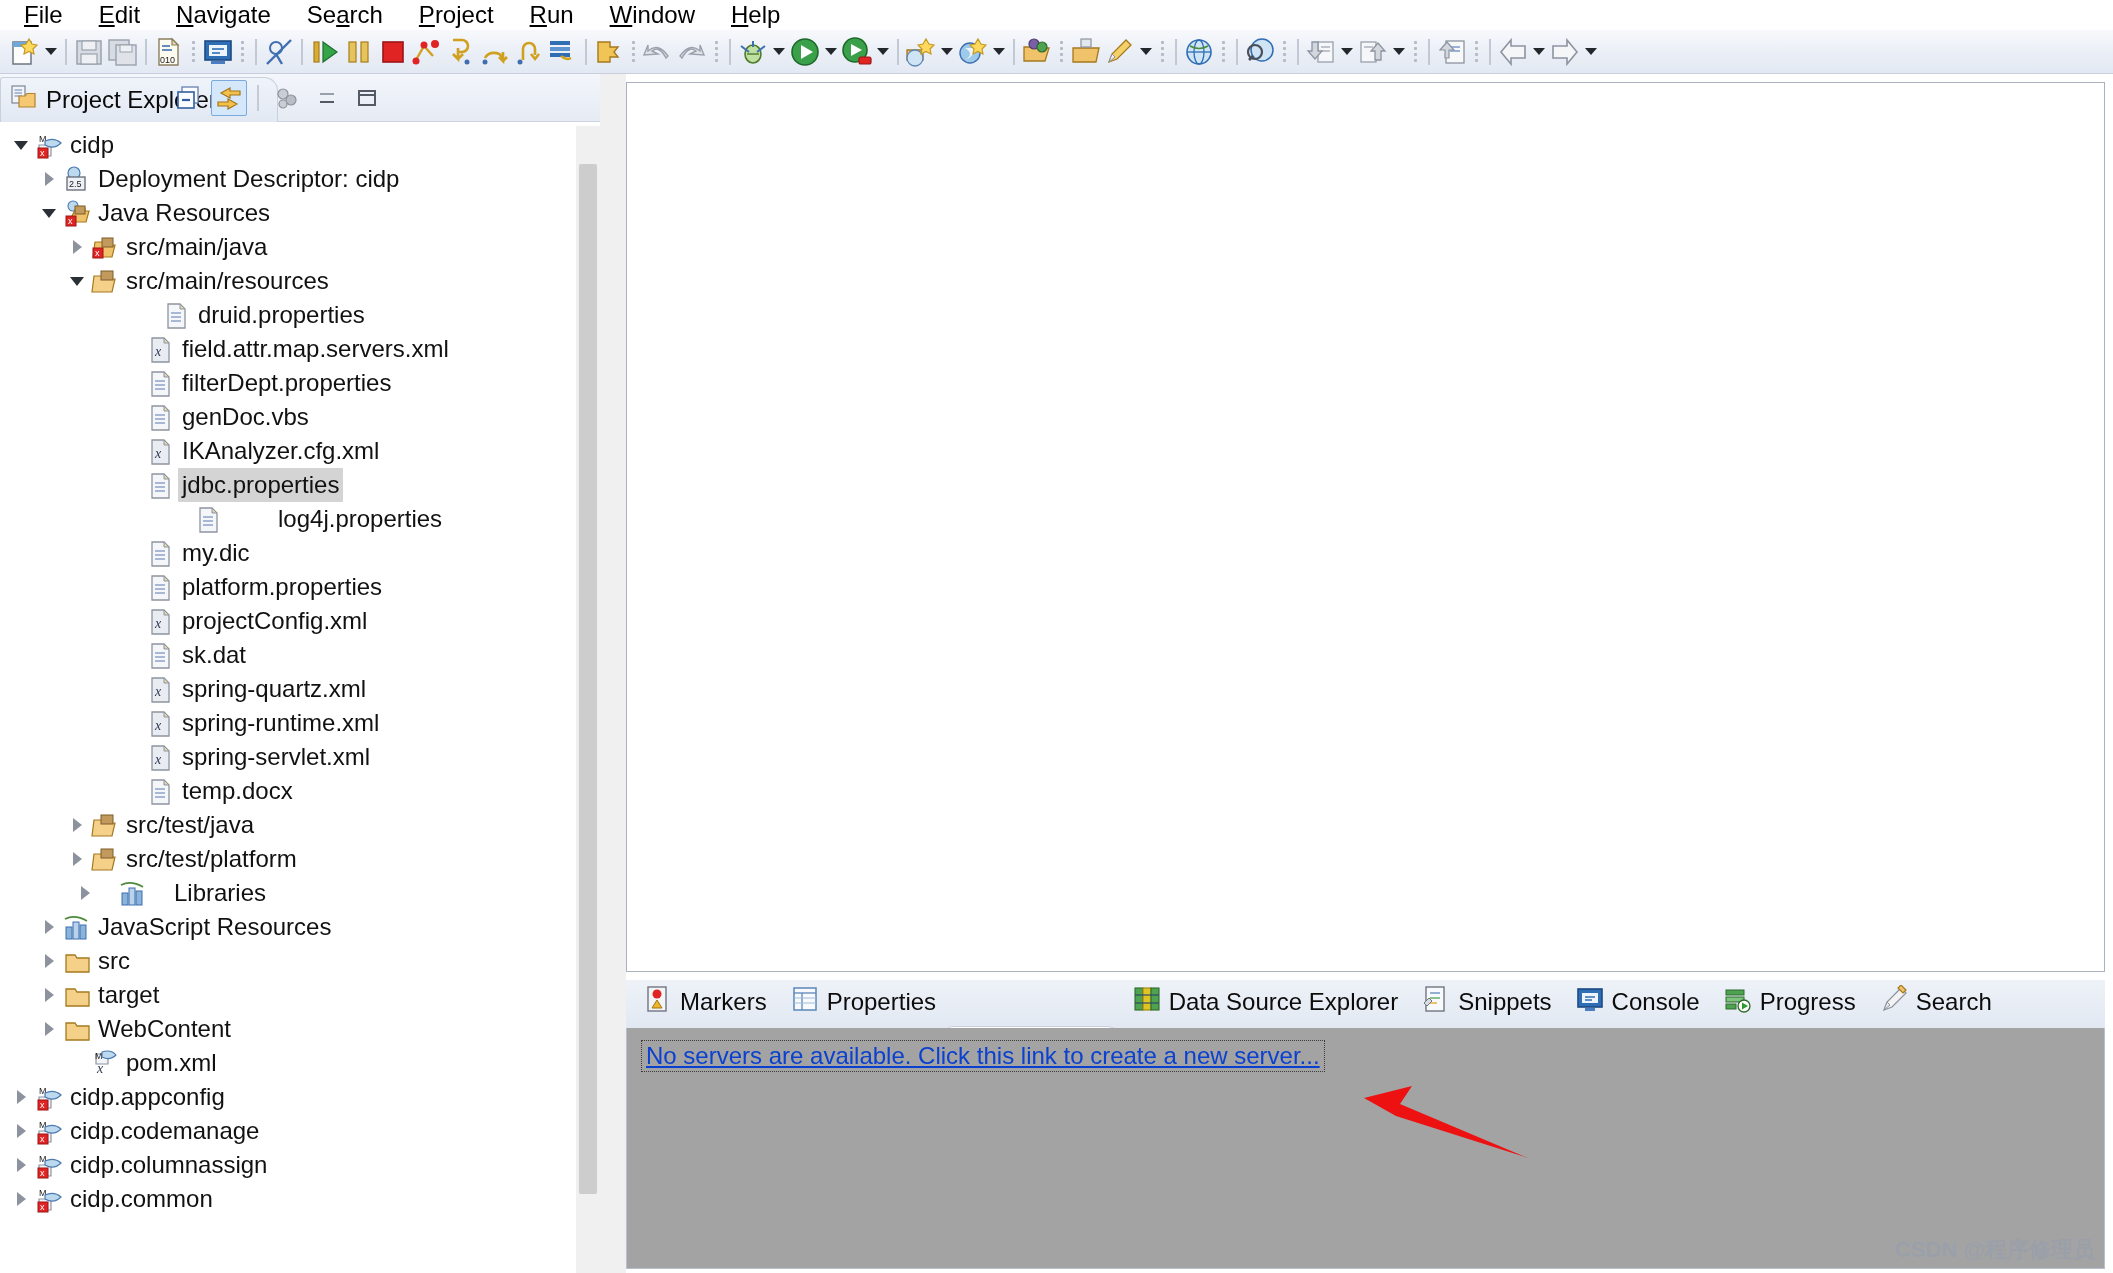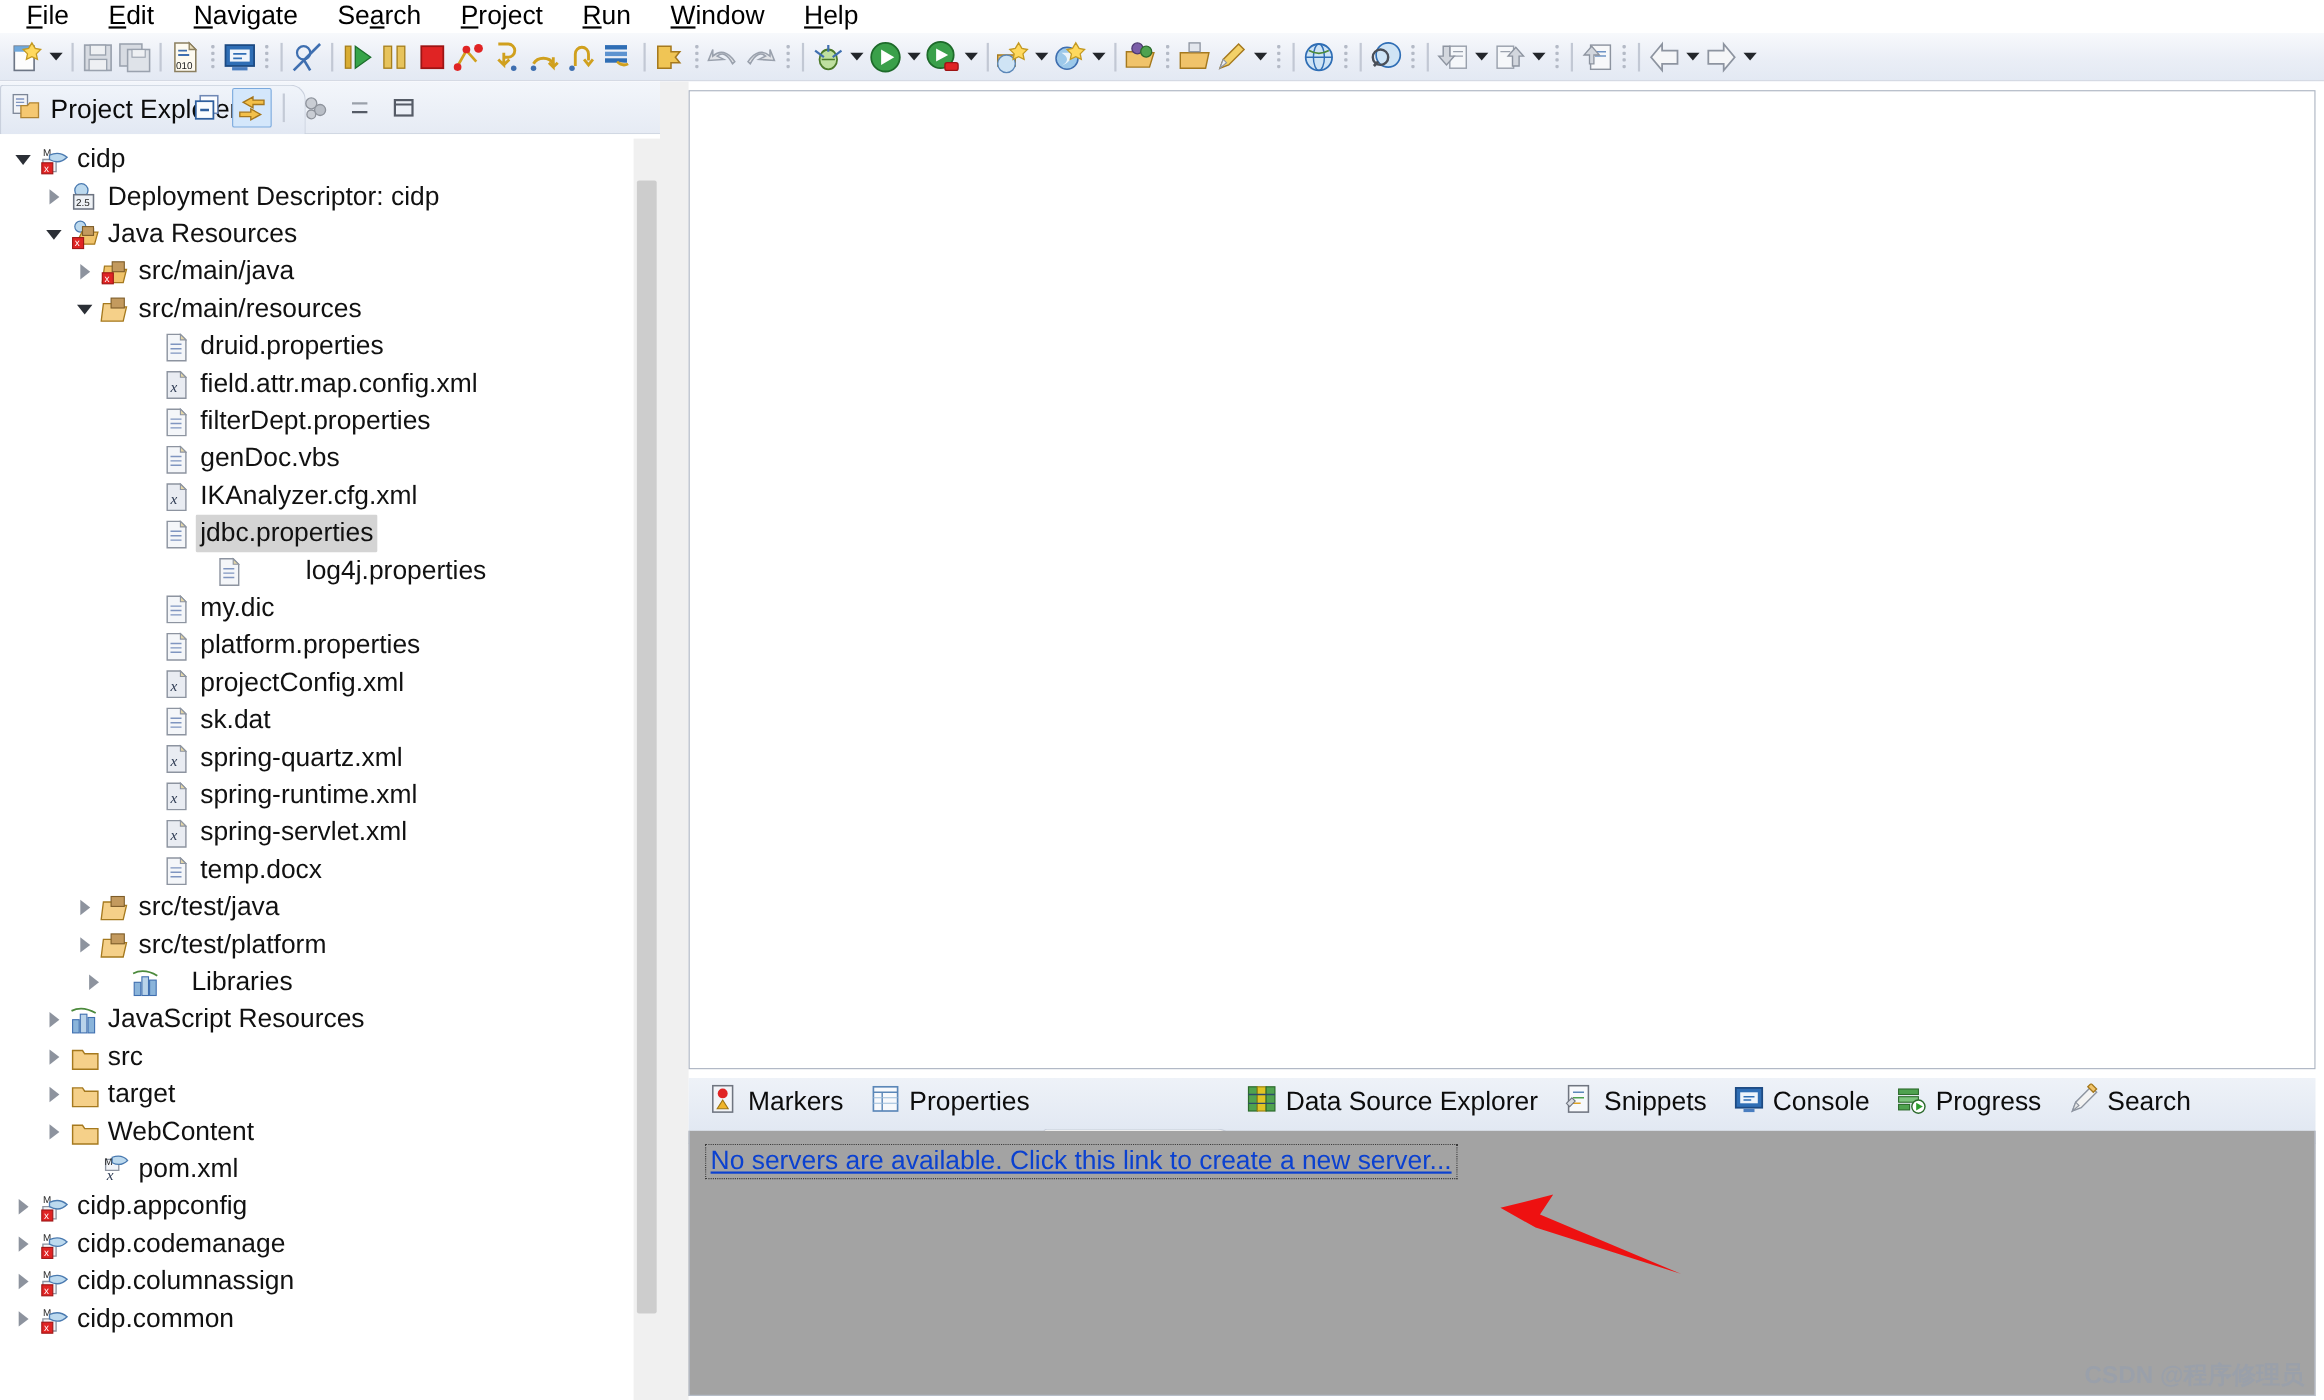--- a/index.html
+++ b/index.html
@@ -612,21 +612,21 @@
             <span></span>
           </div>
           <div class="ico">
             <svg width="28" height="28" viewBox="0 0 28 28">
               <path d="M3 9 h9 v3 h12 l-3 13 h-20z" fill="#f5d089" stroke="#a5791e" stroke-width="1.2"></path>
               <rect x="10" y="4" width="12" height="9" fill="#c39a5e" stroke="#7d5c28" stroke-width="1"></rect>
             </svg>
           </div>
           <div class="lbl">src/main/resources</div>
         </div>
-        <div class="row" style="padding-left: 120px;">
+        <div class="row" style="padding-left: 120px; margin-left: 16px;">
           <div class="twisty "></div>
           <div class="ico">
             <svg width="28" height="28" viewBox="0 0 28 28">
               <path d="M5 3 h12 l5 5 v19 h-17z" fill="#f4f6f9" stroke="#8d94a0" stroke-width="1.3"></path>
               <path d="M17 3 v5 h5z" fill="#e4d6a8" stroke="#8d94a0" stroke-width="1"></path>
               <line x1="8" y1="12" x2="18" y2="12" stroke="#7f95c0" stroke-width="1.3"></line>
               <line x1="8" y1="16" x2="18" y2="16" stroke="#7f95c0" stroke-width="1.3"></line>
               <line x1="8" y1="20" x2="18" y2="20" stroke="#7f95c0" stroke-width="1.3"></line>
             </svg>
           </div>
@@ -634,21 +634,21 @@
         </div>
         <div class="row" style="padding-left: 120px;">
           <div class="twisty "></div>
           <div class="ico">
             <svg width="28" height="28" viewBox="0 0 28 28">
               <path d="M5 3 h12 l5 5 v19 h-17z" fill="#e9ecf2" stroke="#8d94a0" stroke-width="1.3"></path>
               <path d="M17 3 v5 h5z" fill="#e4d6a8" stroke="#8d94a0" stroke-width="1"></path>
               <text x="8" y="21" font-size="14" fill="#2d3a52" font-family="serif" font-style="italic">x</text>
             </svg>
           </div>
-          <div class="lbl">field.attr.map.config.xml</div>
+          <div class="lbl">field.attr.map.servers.xml</div>
         </div>
         <div class="row" style="padding-left: 120px;">
           <div class="twisty "></div>
           <div class="ico">
             <svg width="28" height="28" viewBox="0 0 28 28">
               <path d="M5 3 h12 l5 5 v19 h-17z" fill="#f4f6f9" stroke="#8d94a0" stroke-width="1.3"></path>
               <path d="M17 3 v5 h5z" fill="#e4d6a8" stroke="#8d94a0" stroke-width="1"></path>
               <line x1="8" y1="12" x2="18" y2="12" stroke="#7f95c0" stroke-width="1.3"></line>
               <line x1="8" y1="16" x2="18" y2="16" stroke="#7f95c0" stroke-width="1.3"></line>
               <line x1="8" y1="20" x2="18" y2="20" stroke="#7f95c0" stroke-width="1.3"></line>

